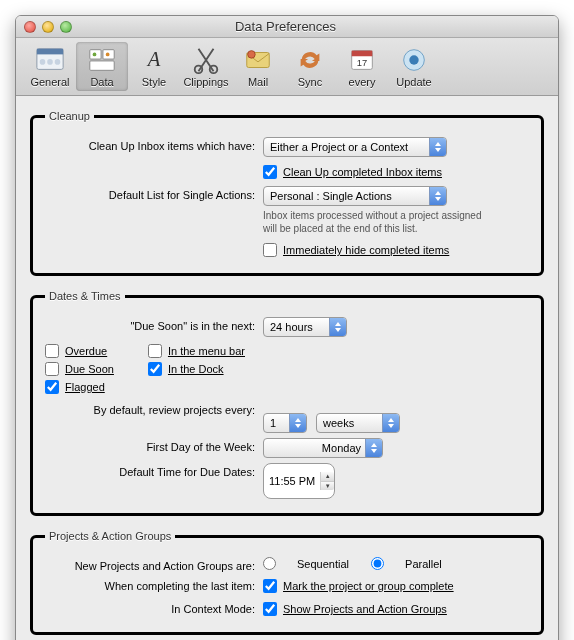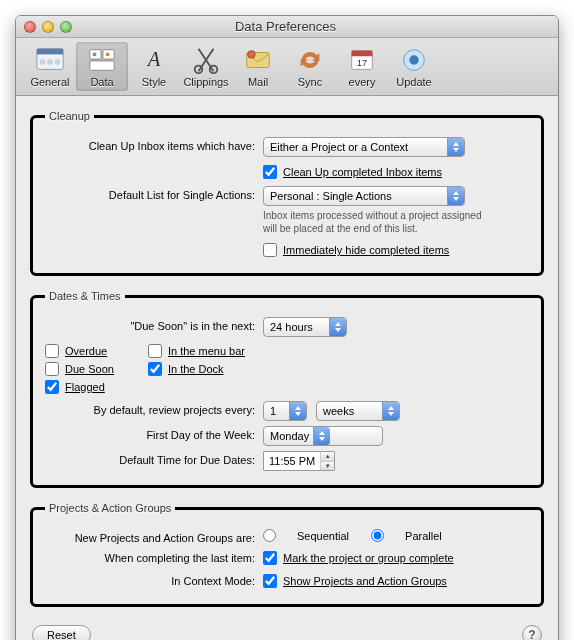--- a/index.html
+++ b/index.html
@@ -116,24 +116,24 @@
     content: ""; width: 0; height: 0;
     border-left: 3px solid transparent; border-right: 3px solid transparent;
   }
   .aqua-arrows::before { border-bottom: 4px solid #fff; margin-bottom: 2px; }
   .aqua-arrows::after  { border-top: 4px solid #fff; }
   .chk { display: inline-flex; align-items: center; gap: 4px; margin: 2px 10px 2px 0; text-decoration: underline; }
   .chk input { width: 14px; height: 14px; margin: 0 2px 0 0; }
   .help-text { font-size: 10px; color: #555; margin: 4px 0 6px; line-height: 1.25; }
   .time-input {
     display: inline-flex; align-items: center;
-    height: 20px;
+    height: 36px;
     border: 1px solid #9a9a9a;
     background: #fff;
-    border-radius: 1px;
+    border-radius: 8px;
     padding: 0 0 0 5px;
   }
   .time-input .t { padding-right: 2px; }
   .stepper {
     width: 14px; height: 18px; margin-left: 3px;
     display: flex; flex-direction: column;
     border-left: 1px solid #ccc;
   }
   .stepper span {
     flex: 1; display: flex; align-items: center; justify-content: center;
@@ -161,24 +161,24 @@
   .help-btn {
     width: 20px; height: 20px; border-radius: 50%;
     background: radial-gradient(circle at 40% 30%, #fff, #cfcfcf);
     border: 1px solid #9a9a9a;
     display: flex; align-items: center; justify-content: center;
     font-size: 12px; font-weight: bold; color: #555;
     cursor: default;
   }
   .checks-grid { display: flex; gap: 24px; }
   .checks-col { display: flex; flex-direction: column; }
-  .wide { width: 202px; justify-content: space-between; }
+  .wide { width: 184px; justify-content: space-between; }
   .narrow { width: 84px; justify-content: space-between; text-align: right; }
   .num { width: 44px; justify-content: space-between; }
-  .sel-med { width: 120px; justify-content: flex-start; }
+  .sel-med { width: 120px; justify-content: flex-end; }
   
   .svg32 { width:30px; height:30px; }
 </style>
 </head>
 <body>
 
 <div class="window">
 
   <div class="titlebar">
     <div class="traffic">
@@ -353,21 +353,21 @@
         </div>
       </div>
 
       <div class="row">
         <div class="row-label">By default, review projects every:</div>
         <div class="row-ctrl">
           <div class="aqua-select num">
             <span class="sel-text">1</span>
             <span class="aqua-arrows"></span>
           </div>
-          <div class="aqua-select narrow" style="margin-left:6px;">
+          <div class="aqua-select narrow" style="margin-left:6px;margin-top:12px;">
             <span class="sel-text">weeks</span>
             <span class="aqua-arrows"></span>
           </div>
         </div>
       </div>
 
       <div class="row">
         <div class="row-label">First Day of the Week:</div>
         <div class="row-ctrl">
           <div class="aqua-select sel-med">

